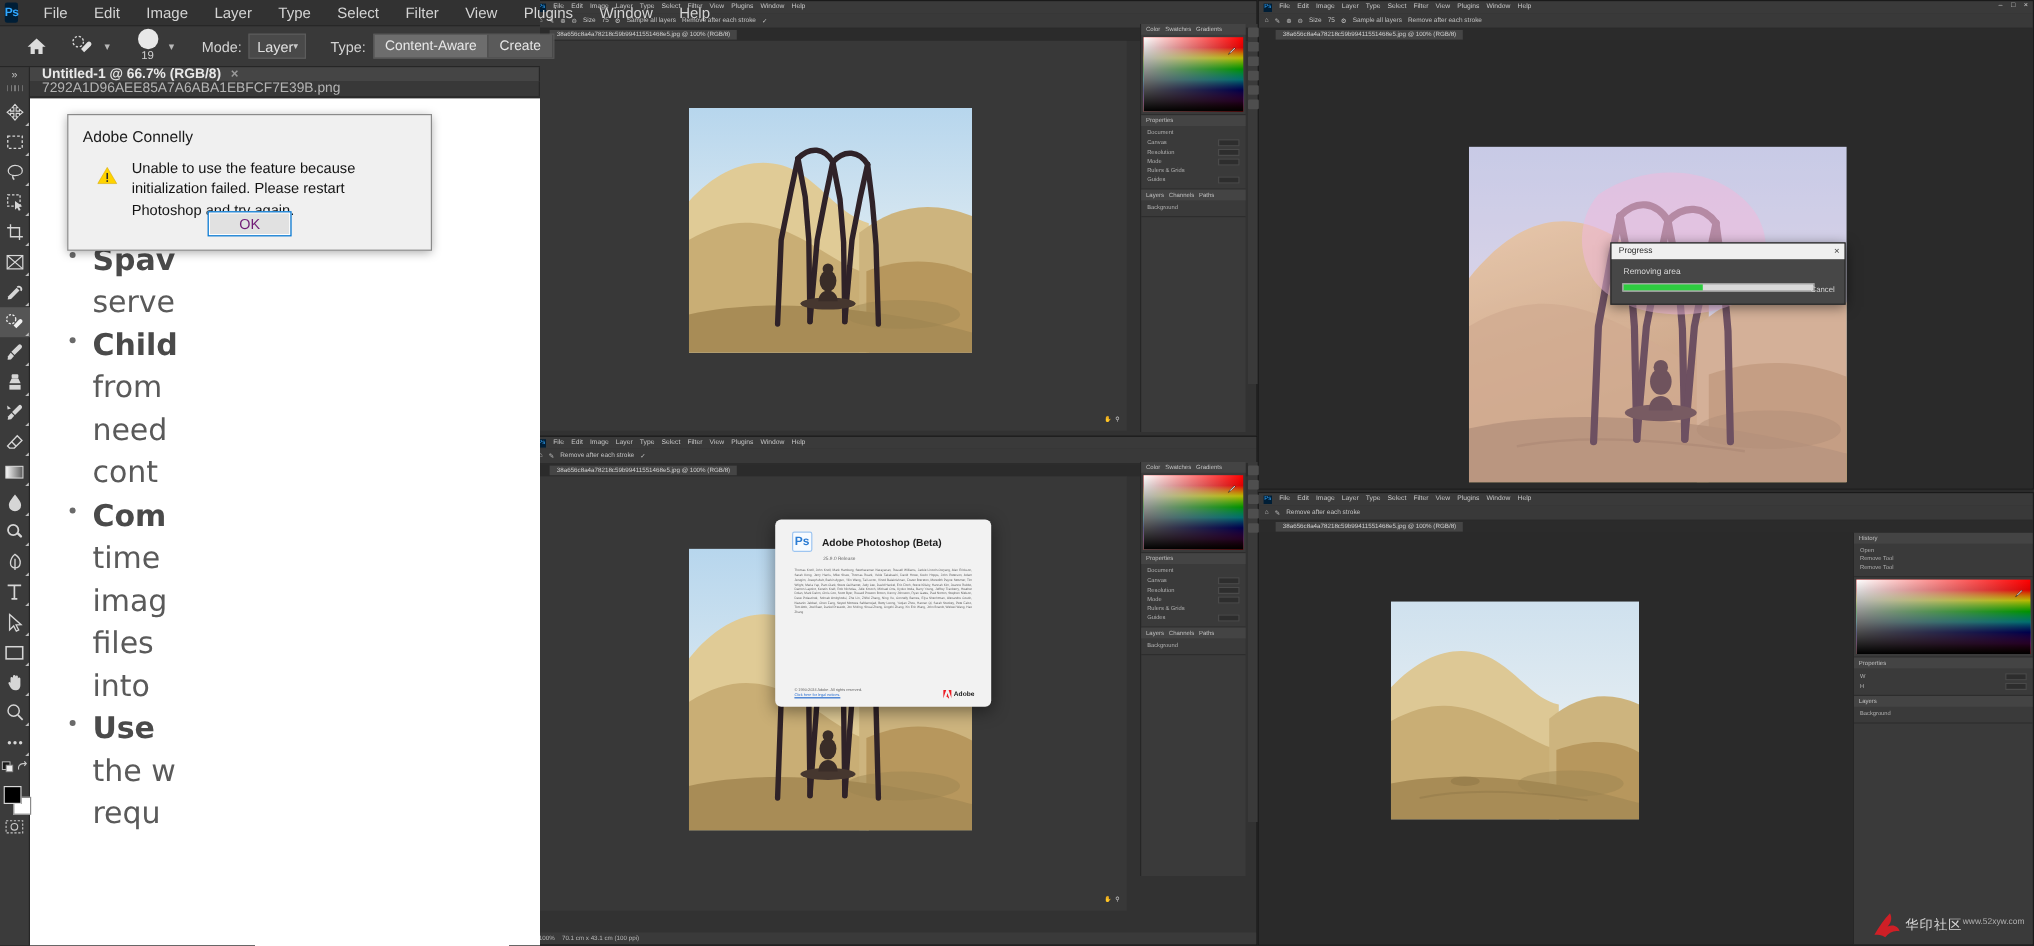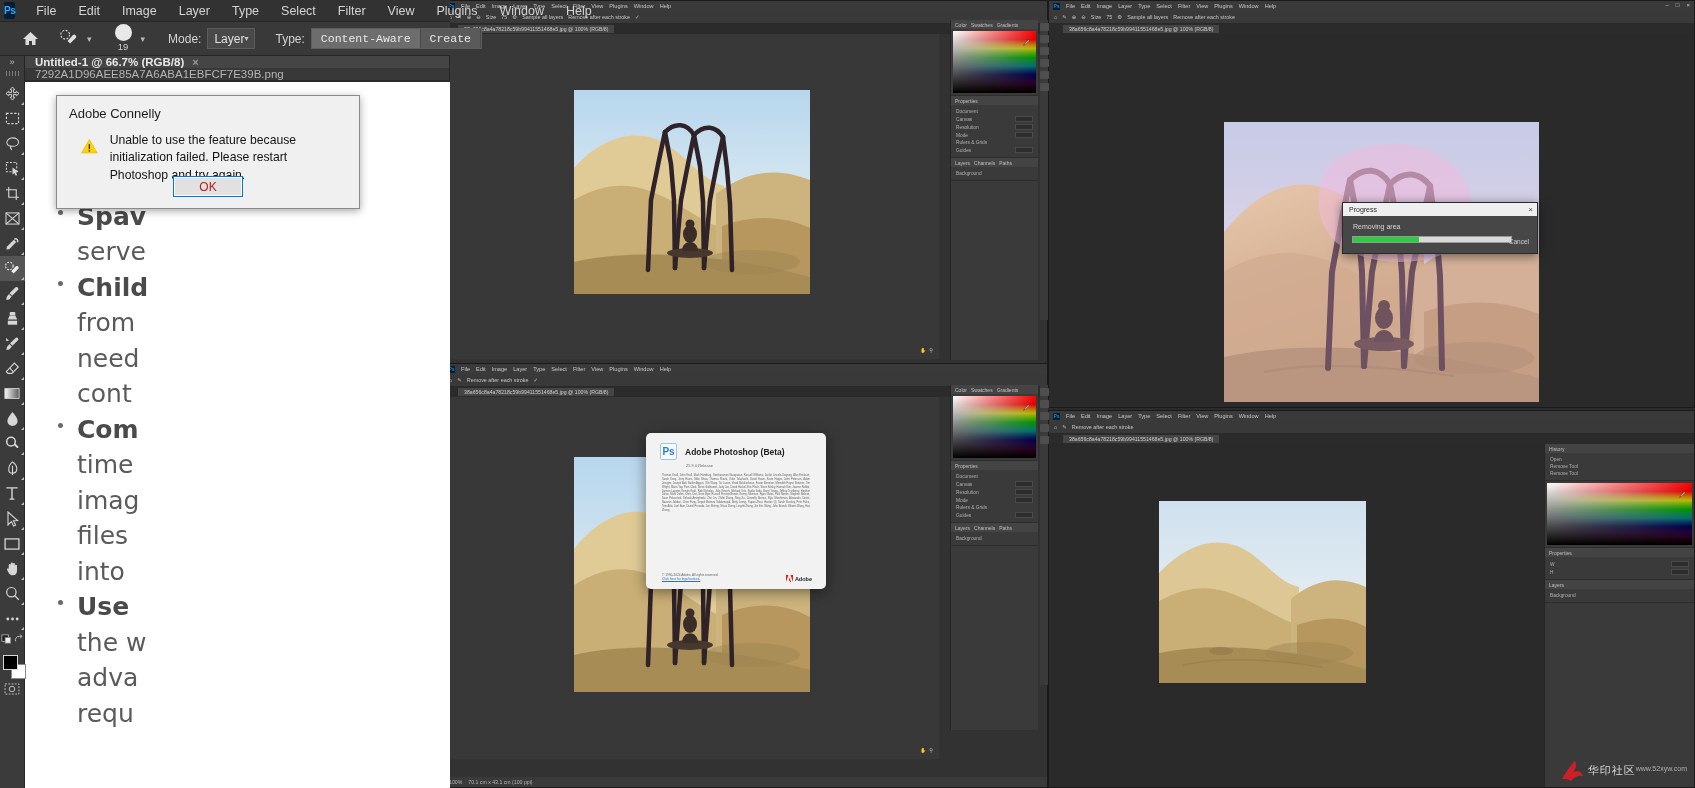--- a/index.html
+++ b/index.html
@@ -31,21 +31,21 @@
                   justify-content: center; }
   .chev { color: #b8b8b8; font-size: 9px; padding: 0 3px; }
   .brush-size { position: relative; width: 34px; height: 32px; display: flex;
                 flex-direction: column; align-items: center; justify-content: flex-start; }
   .brush-dot { width: 17px; height: 17px; border-radius: 50%; background: #e8e8e8; margin-top: 1px;}
   .brush-num { color: #d0d0d0; font-size: 9.5px; margin-top: 0px; }
   .ob-label { color: #d4d4d4; font-size: 12px; }
   .ob-select { background: #494949; border: 1px solid #5c5c5c; color: #e0e0e0;
                font-size: 12px; height: 21px; width: 103px; display: flex;
                align-items: center; padding: 0 6px; justify-content: space-between; }
-  .seg { display: flex; height: 21px; border: 1px solid #5c5c5c; font-family: Liberation Mono, monospace; }
+  .seg { display: flex; height: 21px; border: 1px solid #5c5c5c; }
   .seg div { background: #5a5a5a; color: #e8e8e8; font-size: 11.5px; padding: 0 9px;
              display: flex; align-items: center; border-right: 1px solid #4a4a4a; white-space: nowrap;}
   .seg div.on { background: #6d6d6d; }
 
   .tabstrip { height: 26px; background: #2b2b2b; display: flex; align-items: stretch;
               margin-left: 25px; flex-direction: column; }
   .tab { display: flex; align-items: center; padding: 0 10px; font-size: 11.5px;
          color: #b4b4b4; background: #383838; border-right: 1px solid #262626;
          white-space: nowrap; }
   .tab.active { background: #454545; color: #e8e8e8; font-weight: bold; }
@@ -84,21 +84,21 @@
   
   .err-dlg { position: absolute; left: 56px; top: 95px; width: 304px; height: 114px;
              background: #f0f0f0; border: 1px solid #8a8a8a;
              box-shadow: 0 2px 8px rgba(0,0,0,.35); z-index: 40; }
   .err-title { font-size: 13px; color: #1b1b1b; padding: 10px 0 0 12px;
                font-family: "Liberation Sans", sans-serif; }
   .err-body { display: flex; padding: 9px 14px 0 24px; gap: 12px; }
   .err-msg { font-size: 12.2px; color: #141414; line-height: 1.42; padding-top: 2px; }
   .err-btn { position: absolute; left: 50%; transform: translateX(-50%); bottom: 11px;
              width: 70px; height: 21px; background: #e1e1e1; border: 1px solid #0078d7;
-             box-shadow: inset 0 0 0 1px #fff; font-size: 12px; color: #b91c1c;
+             box-shadow: inset 0 0 0 1px #fff; font-size: 12px; color: #701a75;
              display: flex; align-items: center; justify-content: center; }
 
   
   .ps-win { position: absolute; background: #323232; overflow: hidden;
             border: 1px solid #1a1a1a; }
   .mini-menubar { height: 10px; background: #3a3a3a; display: flex; align-items: center;
                   gap: 6px; padding-left: 4px; }
   .mini-logo { width: 7px; height: 7px; background: #001e36; color: #31a8ff;
                font-size: 5px; display: flex; align-items: center; justify-content: center; }
   .mini-menu { color: #c8c8c8; font-size: 5.6px; white-space: nowrap; }
@@ -750,21 +750,20 @@
         <li><span>from</span></li>
         <li><span>need</span></li>
         <li><span>cont</span></li>
         <li><span class="bullet"></span><b>Com</b></li>
         <li><span>time</span></li>
         <li><span>imag</span></li>
         <li><span>files</span></li>
         <li><span>into</span></li>
         <li><span class="bullet"></span><b>Use</b></li>
         <li><span>the w</span></li>
-        <li><span>adva</span></li>
         <li><span>requ</span></li>
       </ul>
     </div>
 
     <div class="toolbar">
       <div class="tb-expand">»</div>
       <div class="tb-grip"></div>
 
       <div class="tool">
         <svg width="15" height="15" viewBox="0 0 16 16">

